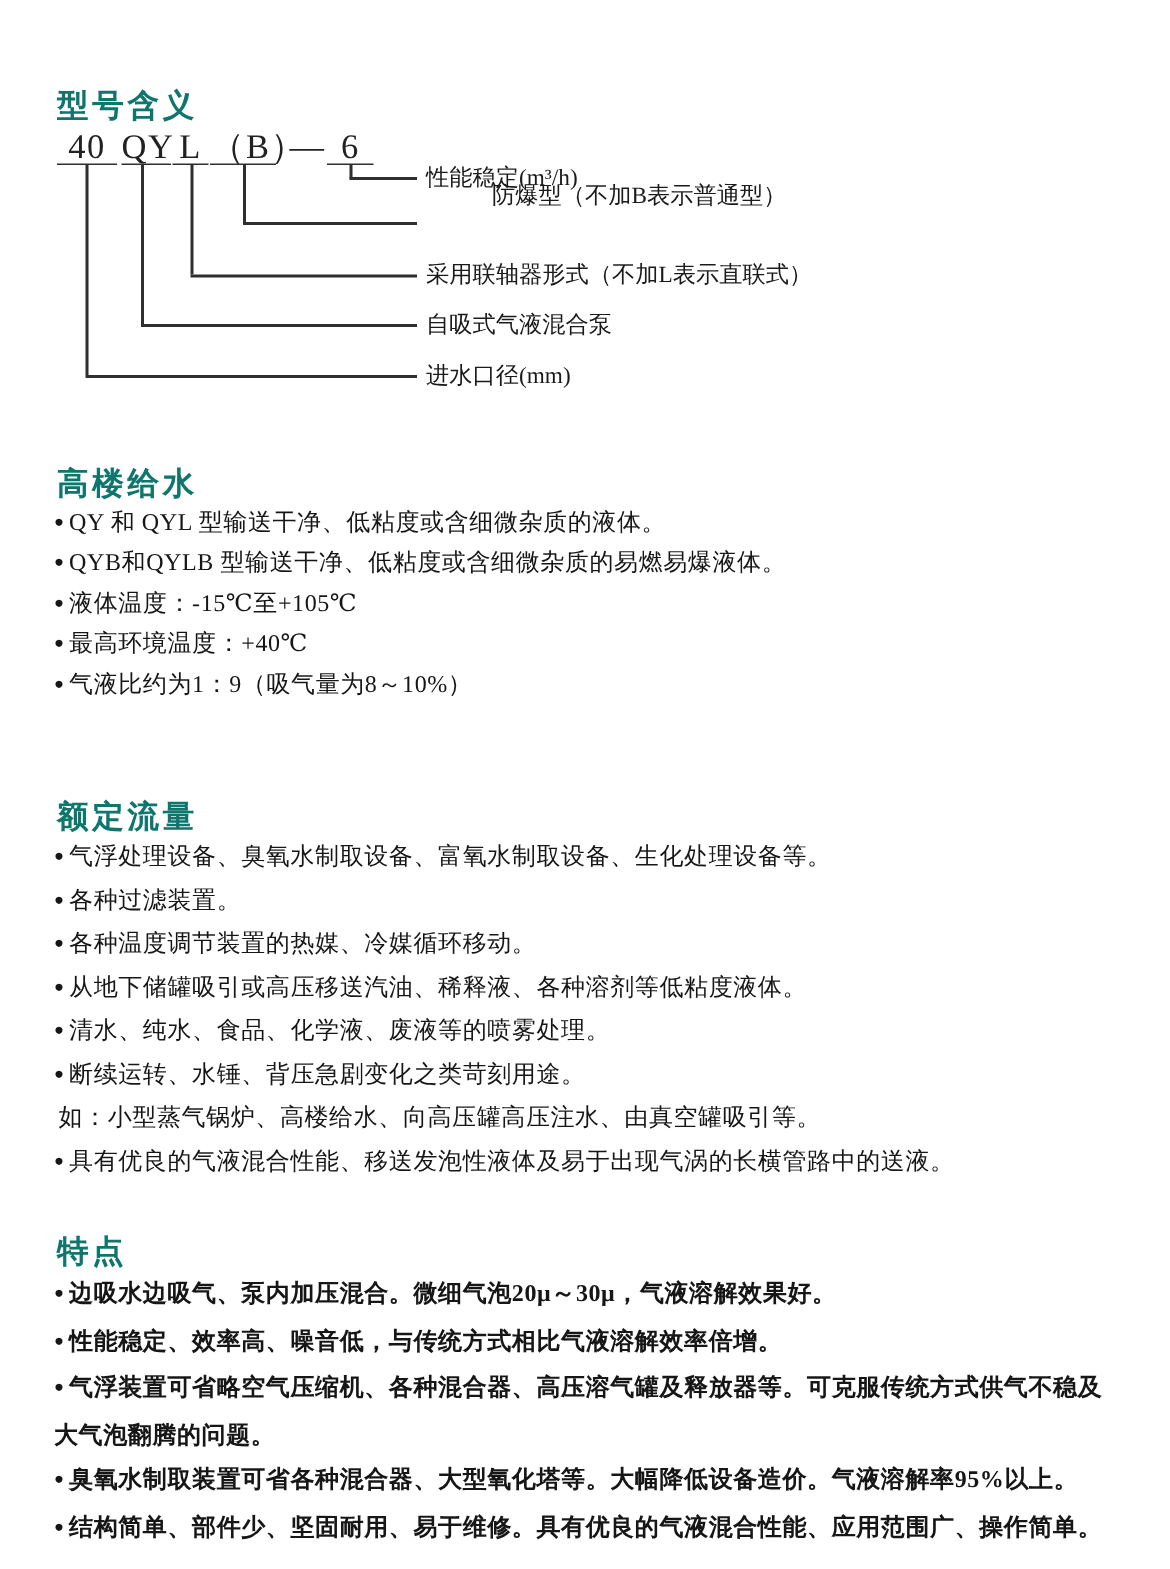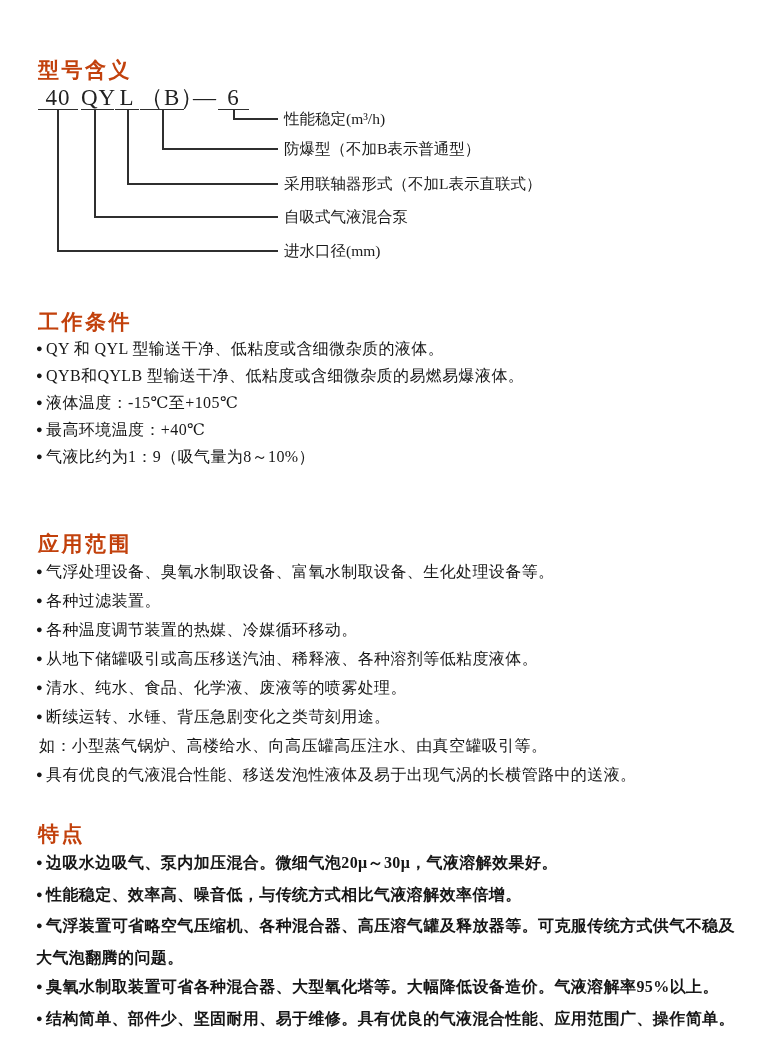--- a/index.html
+++ b/index.html
@@ -4,21 +4,21 @@
 <style>
   html,body{margin:0;padding:0;background:#ffffff;}
   .page{
     position:relative;width:780px;height:1046px;background:#ffffff;
     font-family:"Liberation Serif","DejaVu Serif",serif;
     color:#151515;overflow:hidden;
   }
   .sec-title{
     position:absolute;left:38px;margin:0;
     font-size:21px;font-weight:700;letter-spacing:2.5px;
-    color:#c2410c;white-space:nowrap;
+    color:#0f766e;white-space:nowrap;
   }
   
   .code-part{
     position:absolute;top:87px;height:22px;line-height:22px;
     text-align:center;font-size:23px;letter-spacing:1px;color:#222;
   }
   .code-part.u{border-bottom:1.5px solid #2f2f2f;}
   .vline{position:absolute;width:1.5px;background:#2f2f2f;}
   .hline{position:absolute;height:1.5px;background:#2f2f2f;}
   .dlabel{
@@ -61,42 +61,42 @@
     <div class="vline" style="left:127px;top:110px;height:73px;"></div>
     <div class="hline" style="left:127px;top:183px;width:151px;"></div>
 
     <div class="vline" style="left:94px;top:110px;height:106px;"></div>
     <div class="hline" style="left:94px;top:216px;width:184px;"></div>
 
     <div class="vline" style="left:57px;top:110px;height:140px;"></div>
     <div class="hline" style="left:57px;top:250px;width:221px;"></div>
 
     <div class="dlabel" style="top:109px;">性能稳定(m³/h)</div>
-    <div class="dlabel" style="top:139px;">防爆型（不加B表示普通型）</div>
+    <div class="dlabel" style="top:121px;margin-left:44px;">防爆型（不加B表示普通型）</div>
     <div class="dlabel" style="top:174px;">采用联轴器形式（不加L表示直联式）</div>
     <div class="dlabel" style="top:207px;">自吸式气液混合泵</div>
     <div class="dlabel" style="top:241px;">进水口径(mm)</div>
   </div>
 
-  <h2 class="sec-title" style="top:308px;">工作条件</h2>
+  <h2 class="sec-title" style="top:308px;">高楼给水</h2>
   <div class="blist lh25" style="top:336px;">
 
       <div class="line"><span class="marker">●</span><span>QY 和 QYL 型输送干净、低粘度或含细微杂质的液体。</span></div>
 
       <div class="line"><span class="marker">●</span><span>QYB和QYLB 型输送干净、低粘度或含细微杂质的易燃易爆液体。</span></div>
 
       <div class="line"><span class="marker">●</span><span>液体温度：-15℃至+105℃</span></div>
 
       <div class="line"><span class="marker">●</span><span>最高环境温度：+40℃</span></div>
 
       <div class="line"><span class="marker">●</span><span>气液比约为1：9（吸气量为8～10%）</span></div>
 
     </div>
 
-  <h2 class="sec-title" style="top:530px;">应用范围</h2>
+  <h2 class="sec-title" style="top:530px;">额定流量</h2>
   <div class="blist lh28" style="top:558px;">
 
       <div class="line"><span class="marker">●</span><span>气浮处理设备、臭氧水制取设备、富氧水制取设备、生化处理设备等。</span></div>
 
       <div class="line"><span class="marker">●</span><span>各种过滤装置。</span></div>
 
       <div class="line"><span class="marker">●</span><span>各种温度调节装置的热媒、冷媒循环移动。</span></div>
 
       <div class="line"><span class="marker">●</span><span>从地下储罐吸引或高压移送汽油、稀释液、各种溶剂等低粘度液体。</span></div>
 

